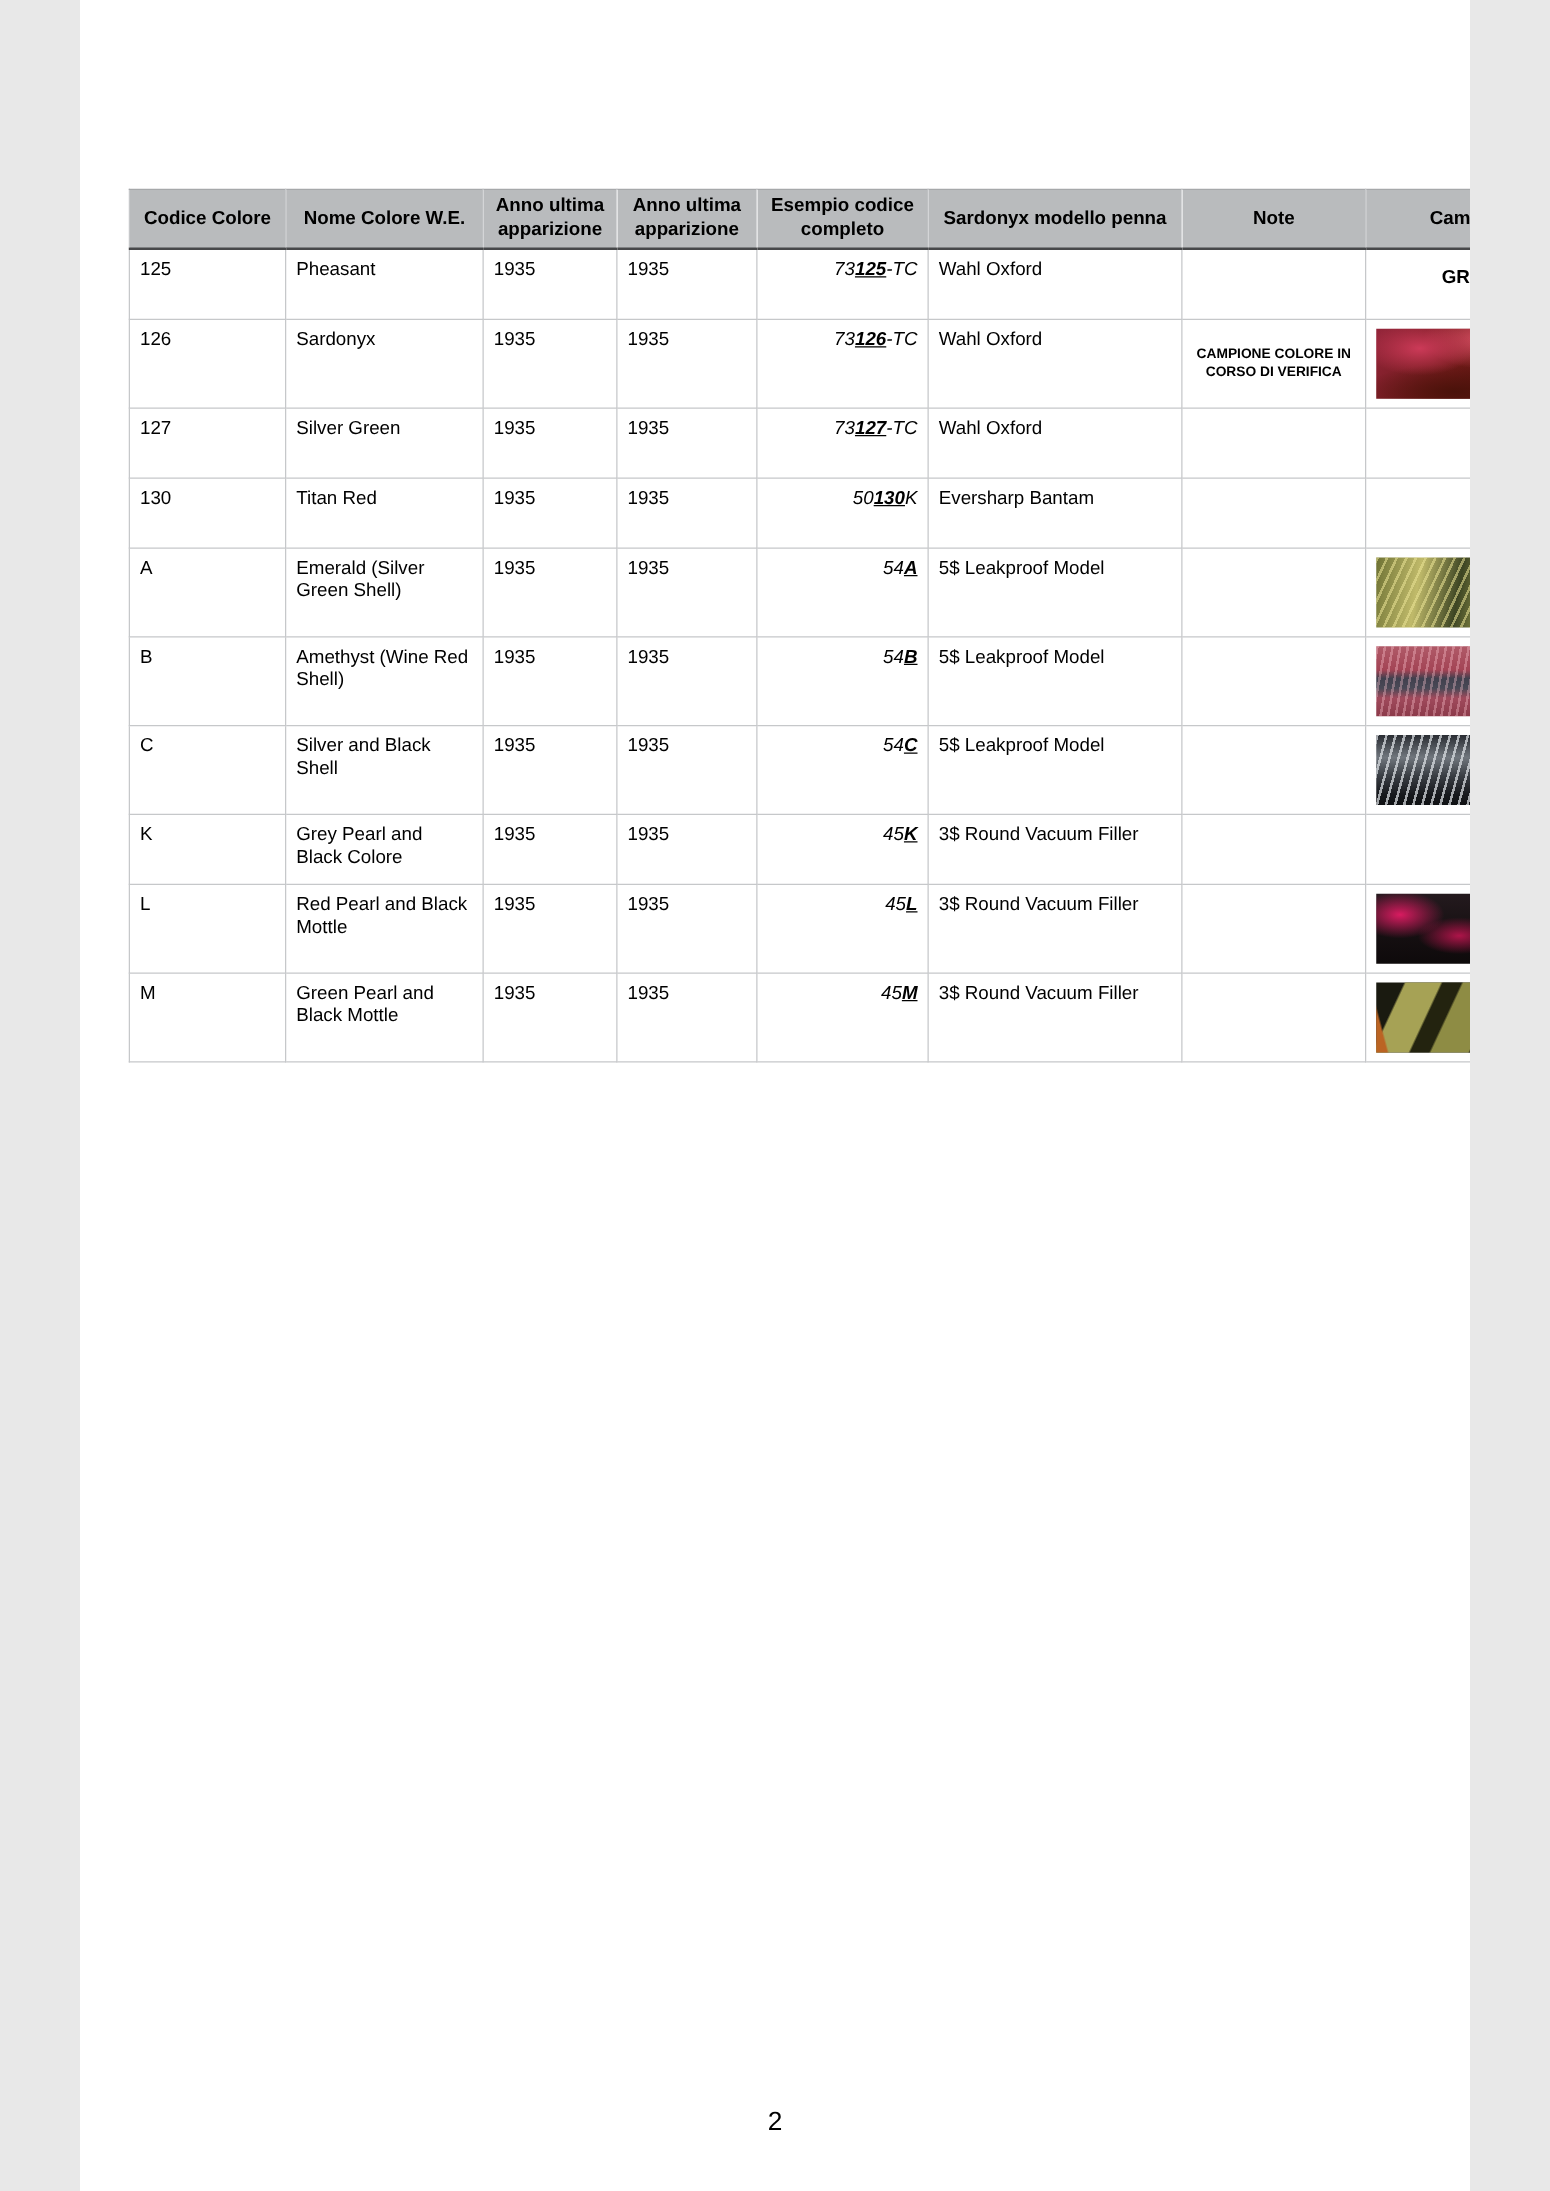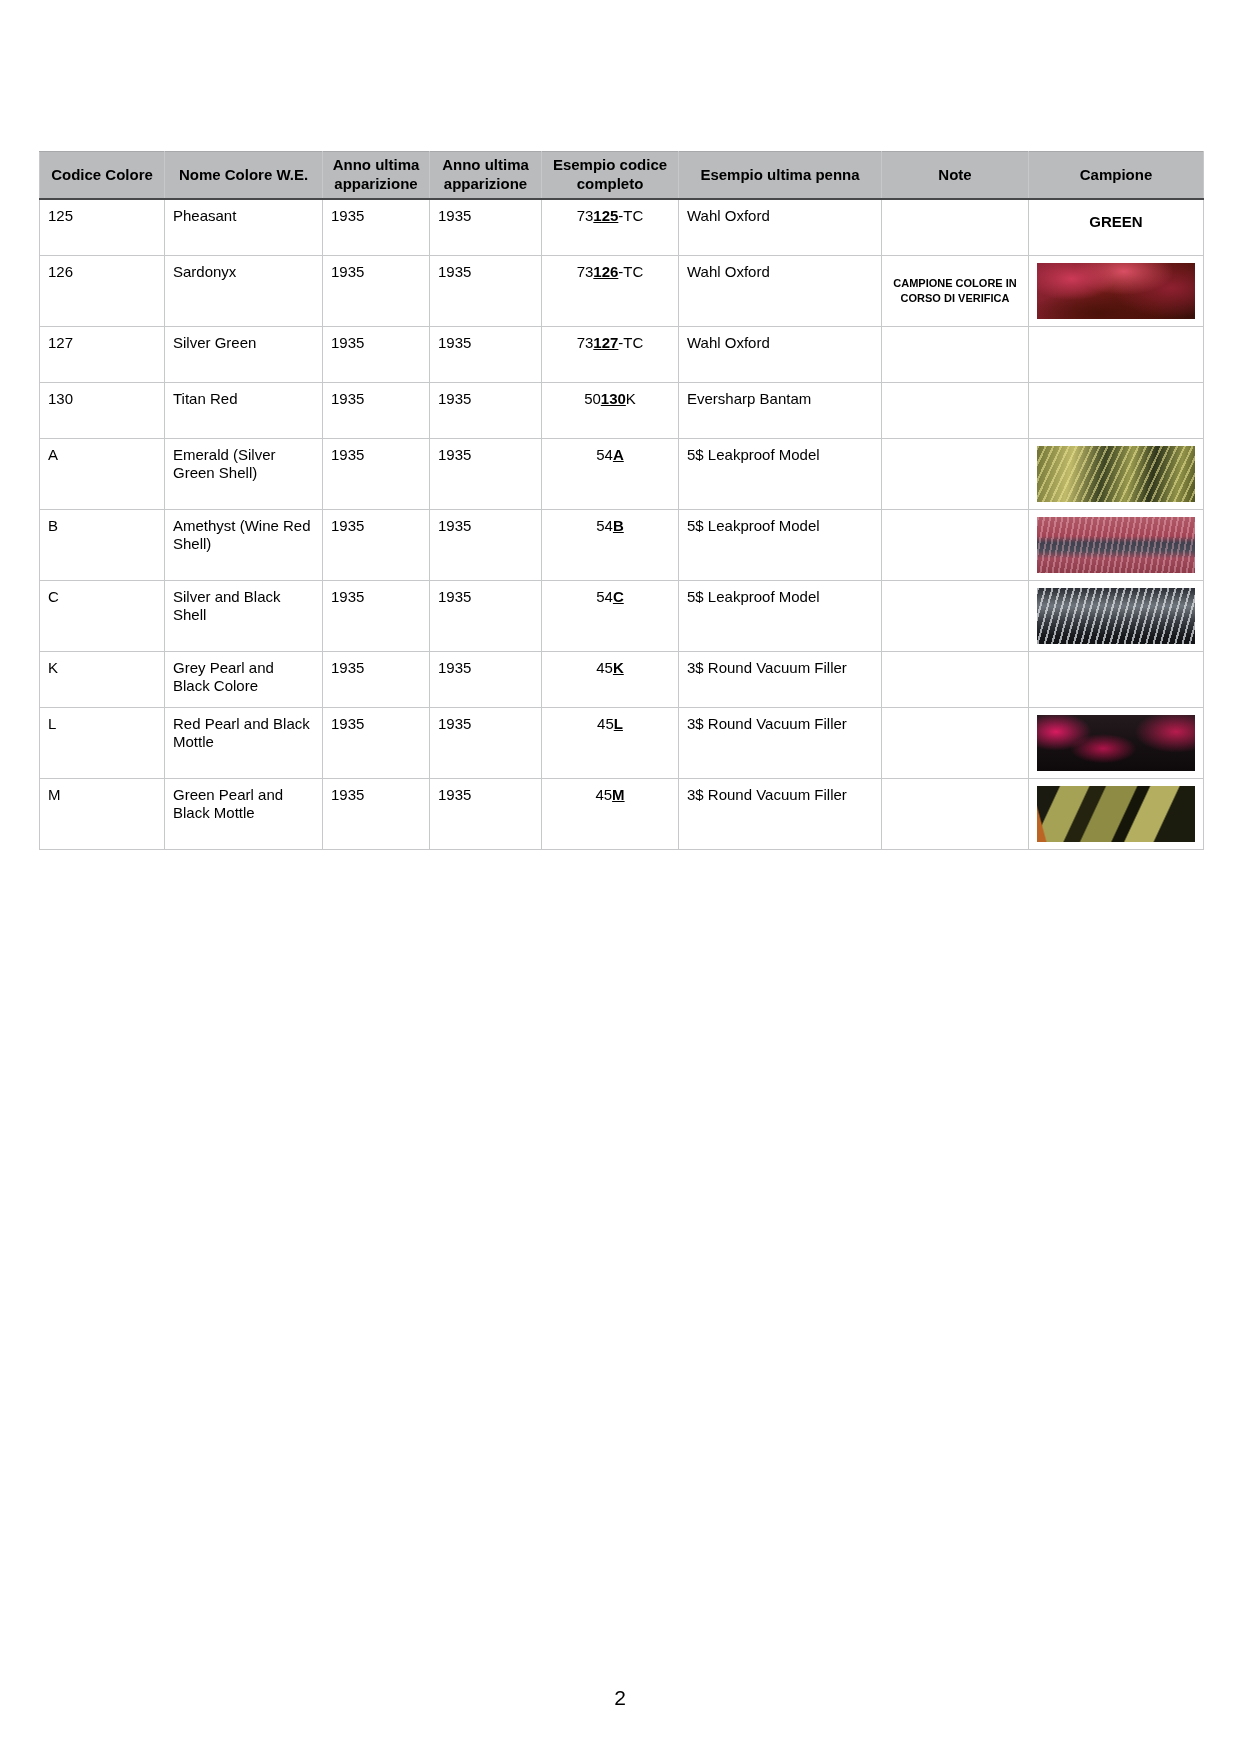--- a/index.html
+++ b/index.html
@@ -1,18 +1,18 @@
 <!DOCTYPE html>
 <html><head>
 <meta charset="utf-8">
 <style>
   html,body{margin:0;padding:0;background:#e8e8e8;}
   .page{
     position:relative;
-    width:1240px;height:1753px;
+    width:1112px;height:1753px;
     margin:0 auto;
     background:#ffffff;
     font-family:"Liberation Sans", sans-serif;
     color:#000;
     overflow:hidden;
   }
   table.color-table{
     position:absolute;
     left:39px;top:151px;
     width:1164px;
@@ -34,21 +34,21 @@
     vertical-align:middle;
     height:38px;
     border-bottom:2px solid #47484a;
     border-top:1px solid #a6a8aa;
     padding:4px 4px;
   }
   table.color-table tbody tr{height:56px;}
   td.col-codice{text-align:left;}
   td.col-nome{text-align:left;}
   td.col-anno{text-align:left;}
-  td.col-code{text-align:center;}
+  td.col-code{text-align:right;font-style:italic;}
   td.col-modello{text-align:left;margin-top:38px;}
   td.col-note{text-align:left;}
   td.col-note.note-bold-small{
     font-weight:bold;
     font-size:11px;
     text-align:center;
     vertical-align:middle;
     line-height:1.3;
     padding:2px 4px;
   }
@@ -133,21 +133,21 @@
       <col style="width:147px">
       <col style="width:175px">
     </colgroup>
     <thead>
       <tr>
         <th>Codice Colore</th>
         <th>Nome Colore W.E.</th>
         <th>Anno ultima apparizione</th>
         <th>Anno ultima apparizione</th>
         <th>Esempio codice completo</th>
-        <th>Esempio ultima penna</th>
+        <th>Sardonyx modello penna</th>
         <th>Note</th>
         <th>Campione</th>
       </tr>
     </thead>
     <tbody>
         <tr>
           <td class="col-codice">125</td>
           <td class="col-nome">Pheasant</td>
           <td class="col-anno">1935</td>
           <td class="col-anno">1935</td>

